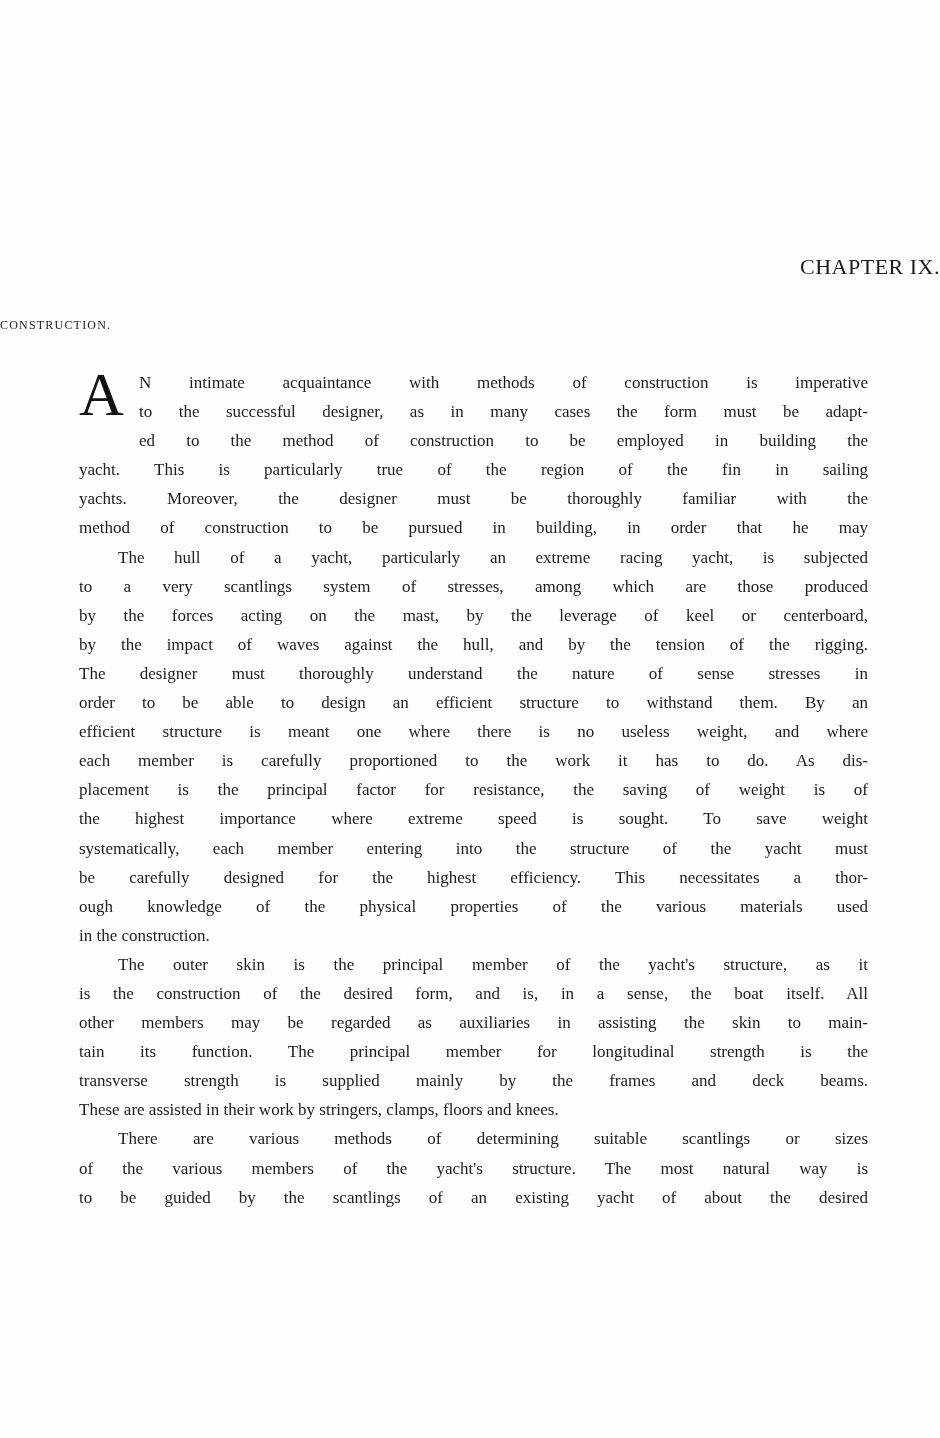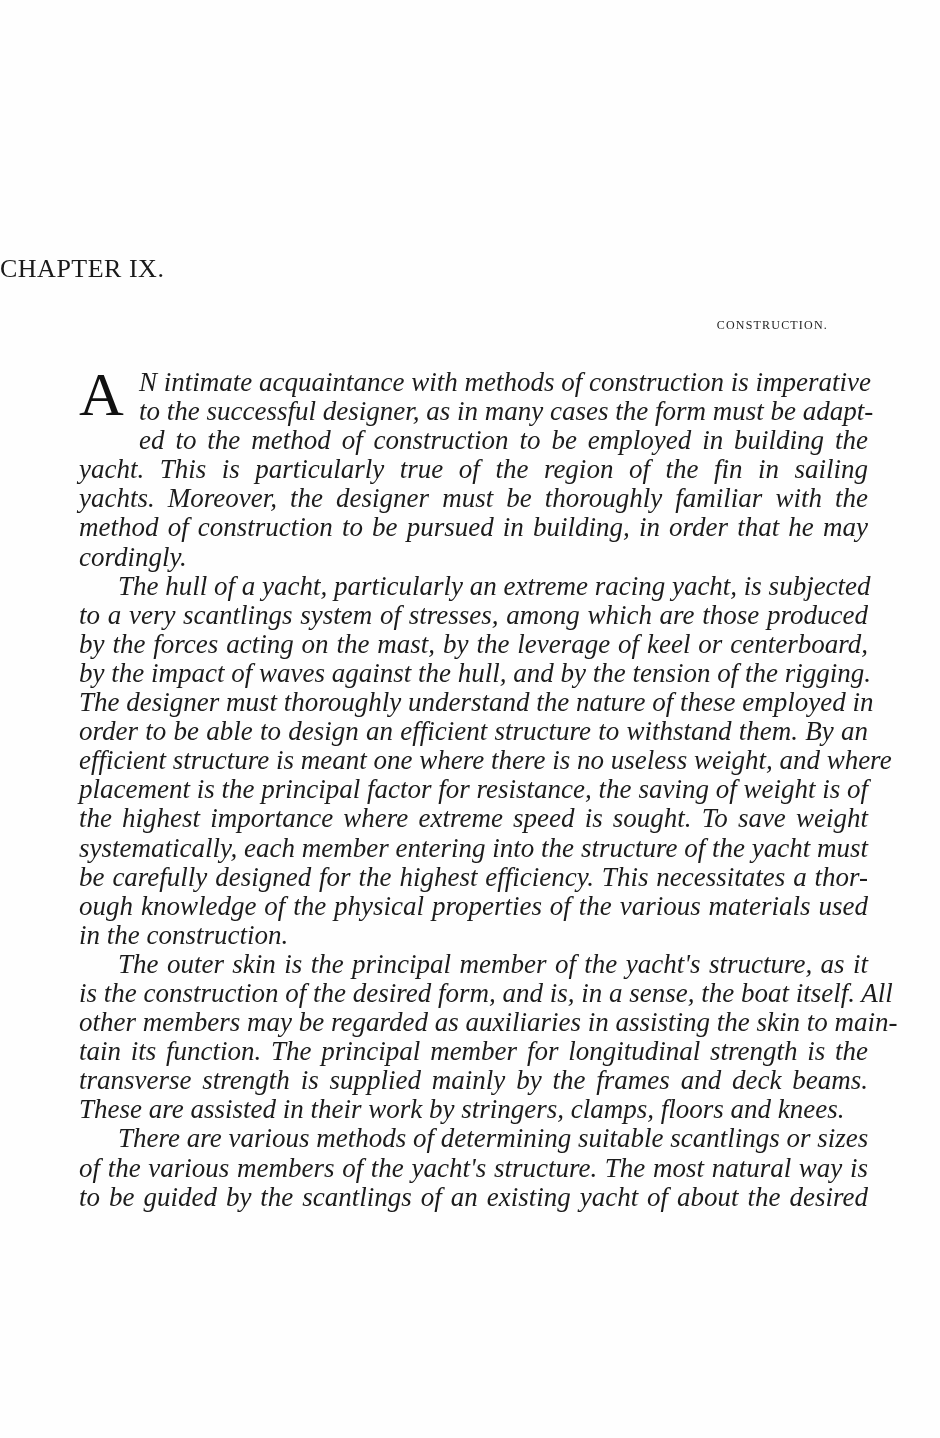--- a/index.html
+++ b/index.html
@@ -20,43 +20,42 @@
       left: 0; top: 0;
       width: 940px;
       height: 1438px;
       background: #fefefe;
     }
     .chapter-title {
       position: absolute;
       top: 254px;
       left: 0;
       width: 940px;
-      text-align: left;
-      font-size: 26px;
+      text-align: right;
+      font-size: 22px;
       letter-spacing: 0.5px;
       color: #1a1a1a;
     }
     .section-title {
       position: absolute;
       top: 318px;
       left: 0;
       width: 828px;
-      text-align: right;
+      text-align: left;
       font-size: 12px;
       letter-spacing: 1.2px;
       color: #222;
     }
     .body-text {
       position: absolute;
       left: 79px;
       top: 368px;
       width: 789px;
-      font-size: 27px;
+      font-size: 17px;
       line-height: 29.1px;
-      font-style: italic;
     }
     .line {
       display: block;
       height: 29.1px;
       white-space: nowrap;
       text-align: justify;
       text-align-last: justify;
     }
     .line.last {
       text-align-last: left;
@@ -89,31 +88,31 @@
 
   <div class="body-text">
 
     <div>
       <span class="line indent-cap">N intimate acquaintance with methods of construction is imperative</span>
       <span class="line indent-cap">to the successful designer, as in many cases the form must be adapt-</span>
       <span class="line indent-cap">ed to the method of construction to be employed in building the</span>
       <span class="line">yacht. This is particularly true of the region of the fin in sailing</span>
       <span class="line">yachts. Moreover, the designer must be thoroughly familiar with the</span>
       <span class="line">method of construction to be pursued in building, in order that he may</span>
-      <span class="line last">cordingly.</span>
     </div>
 
     <div>
       <span class="line indent-para">The hull of a yacht, particularly an extreme racing yacht, is subjected</span>
       <span class="line">to a very scantlings system of stresses, among which are those produced</span>
       <span class="line">by the forces acting on the mast, by the leverage of keel or centerboard,</span>
       <span class="line">by the impact of waves against the hull, and by the tension of the rigging.</span>
-      <span class="line">The designer must thoroughly understand the nature of these employed in</span>
+      <span class="line">The designer must thoroughly understand the nature of sense stresses in</span>
       <span class="line">order to be able to design an efficient structure to withstand them. By an</span>
       <span class="line">efficient structure is meant one where there is no useless weight, and where</span>
+      <span class="line">each member is carefully proportioned to the work it has to do. As dis-</span>
       <span class="line">placement is the principal factor for resistance, the saving of weight is of</span>
       <span class="line">the highest importance where extreme speed is sought. To save weight</span>
       <span class="line">systematically, each member entering into the structure of the yacht must</span>
       <span class="line">be carefully designed for the highest efficiency. This necessitates a thor-</span>
       <span class="line">ough knowledge of the physical properties of the various materials used</span>
       <span class="line last">in the construction.</span>
     </div>
 
     <div>
       <span class="line indent-para">The outer skin is the principal member of the yacht's structure, as it</span>

